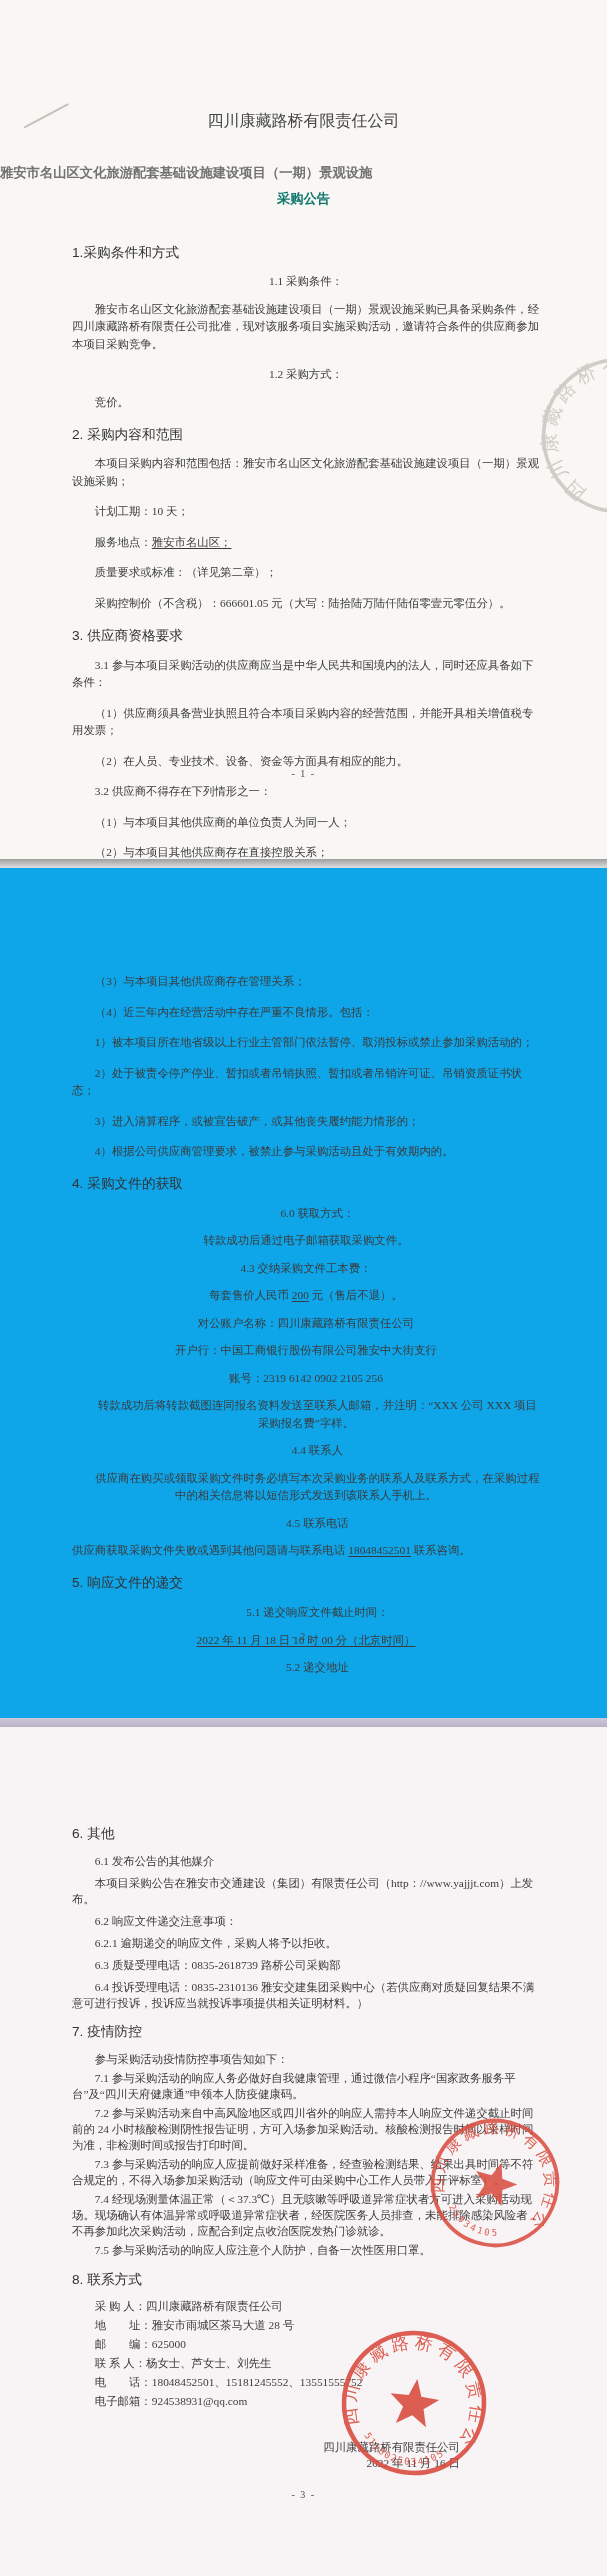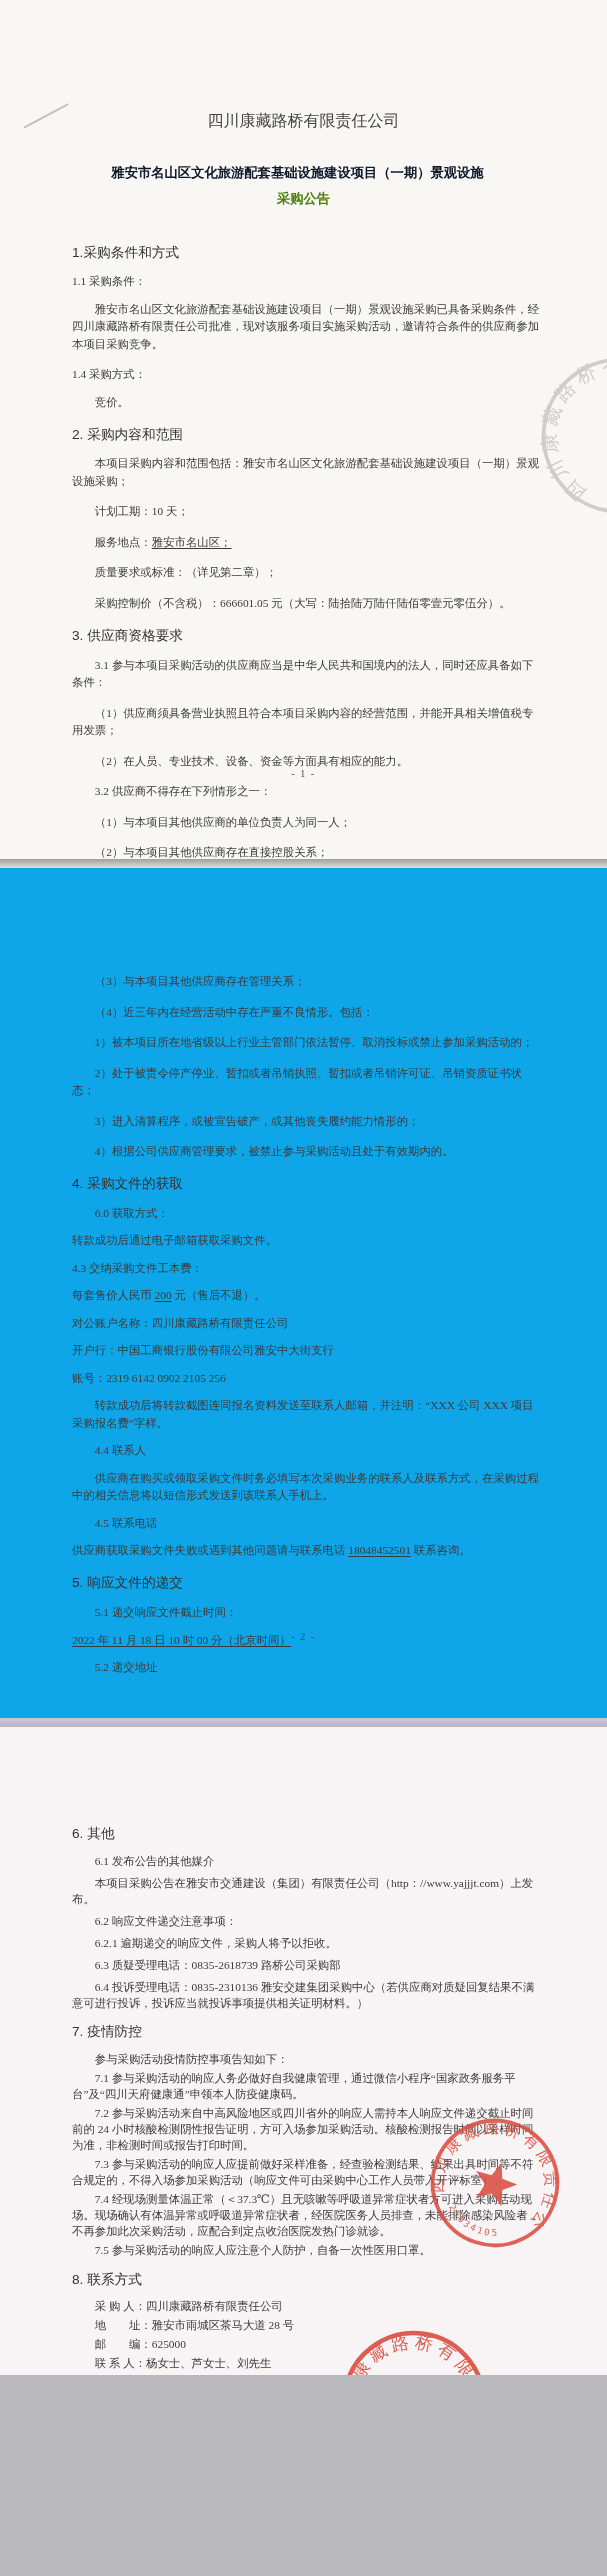--- a/index.html
+++ b/index.html
@@ -1,32 +1,32 @@
 <!DOCTYPE html>
 <html style="font-size:12px"><head>
 <meta charset="utf-8">
 <style>
   html,body{margin:0;padding:0;background:#b9b9bd;}
   .doc{width:607px;margin:0 auto;font-family:"Liberation Serif","DejaVu Serif",serif;color:#3b3b3b;}
   .page{position:relative;width:607px;overflow:hidden;}
   .page1{height:859px;background:#f8f7f3;}
   .page2{height:850px;background:#0ea5e9;}
-  .page3{height:648px;background:#f8f4f5;}
+  .page3{height:850px;background:#f8f4f5;}
   .gap1{height:9px;background:linear-gradient(#9f9f9f,#dedede);}
   .gap2{height:9px;background:linear-gradient(#cfc8da,#b9b2c6);}
   .content{padding:0 67px 0 72px;}
   p{margin:0;font-size:11.4px;line-height:17.5px;}
   .ind{text-indent:2em;}
   .mb-lg{margin-bottom:13px;}
-  .mb-md{margin-bottom:10px;}
+  .mb-md{margin-bottom:10px;text-align:center;}
   .mb-sm{margin-bottom:6px;}
   .mb-xs{margin-bottom:3px;}
   .doc-title{font-family:"Liberation Sans","DejaVu Sans",sans-serif;font-size:16px;text-align:center;color:#454545;margin:0;padding-top:112px;}
-  .doc-subtitle{font-family:"Liberation Sans","DejaVu Sans",sans-serif;font-weight:bold;font-size:13.3px;text-align:center;color:#0f172a;margin:33px 12px 0 0;line-height:20px;}
-  .doc-subtitle2{font-family:"Liberation Sans","DejaVu Sans",sans-serif;font-weight:bold;font-size:13.3px;text-align:center;color:#4d7c0f;margin:7.6px 0 0 0;}
+  .doc-subtitle{font-family:"Liberation Sans","DejaVu Sans",sans-serif;font-weight:bold;font-size:13.3px;color:#737373;margin:33px 12px 0 0;line-height:20px;}
+  .doc-subtitle2{font-family:"Liberation Sans","DejaVu Sans",sans-serif;font-weight:bold;font-size:13.3px;text-align:center;color:#0f766e;margin:7.6px 0 0 0;}
   .h1{font-family:"Liberation Sans","DejaVu Sans",sans-serif;font-weight:normal;font-size:13.7px;color:#333;margin:0 0 10.6px 0;line-height:20px;}
   .mt-h{margin-top:13.7px;}
   .u{text-decoration:underline;text-underline-offset:2.3px;}
   .footer{position:absolute;left:0;width:100%;text-align:center;font-size:10px;color:#4a4a4a;letter-spacing:1.5px;}
   .p1f{top:768px;} .p2f{top:763px;} .p3f{top:762px;}
   .sig{ text-align:right;padding-right:80px;margin-top:30px;font-size:11.8px;line-height:19px;}
   .stamp{position:absolute;pointer-events:none;}
   .penmark{position:absolute;left:21px;top:115px;width:50px;height:1.5px;background:#9a948c;opacity:.55;transform:rotate(-28deg);}
   .p3-tight p{line-height:16px;}
 </style>
@@ -39,21 +39,21 @@
     <div class="penmark"></div>
 
     <p class="doc-title">四川康藏路桥有限责任公司</p>
     <p class="doc-subtitle">雅安市名山区文化旅游配套基础设施建设项目（一期）景观设施</p>
     <p class="doc-subtitle2">采购公告</p>
 
     <div class="content">
       <p class="h1 mt-h" style="margin-top:35px;">1.采购条件和方式</p>
       <p class="mb-md">1.1 采购条件：</p>
       <p class="ind mb-lg">雅安市名山区文化旅游配套基础设施建设项目（一期）景观设施采购已具备采购条件，经四川康藏路桥有限责任公司批准，现对该服务项目实施采购活动，邀请符合条件的供应商参加本项目采购竞争。</p>
-      <p class="mb-md">1.4 采购方式：</p>
+      <p class="mb-md">1.2 采购方式：</p>
       <p class="ind mb-sm">竞价。</p>
 
       <p class="h1 mt-h">2. 采购内容和范围</p>
       <p class="ind mb-lg">本项目采购内容和范围包括：雅安市名山区文化旅游配套基础设施建设项目（一期）景观设施采购；</p>
       <p class="ind mb-lg">计划工期：10 天；</p>
       <p class="ind mb-lg"><span>服务地点：</span><span class="u">雅安市名山区；</span></p>
       <p class="ind mb-lg">质量要求或标准：（详见第二章）；</p>
       <p class="ind mb-sm">采购控制价（不含税）：666601.05 元（大写：陆拾陆万陆仟陆佰零壹元零伍分）。</p>
 
       <p class="h1 mt-h">3. 供应商资格要求</p>

